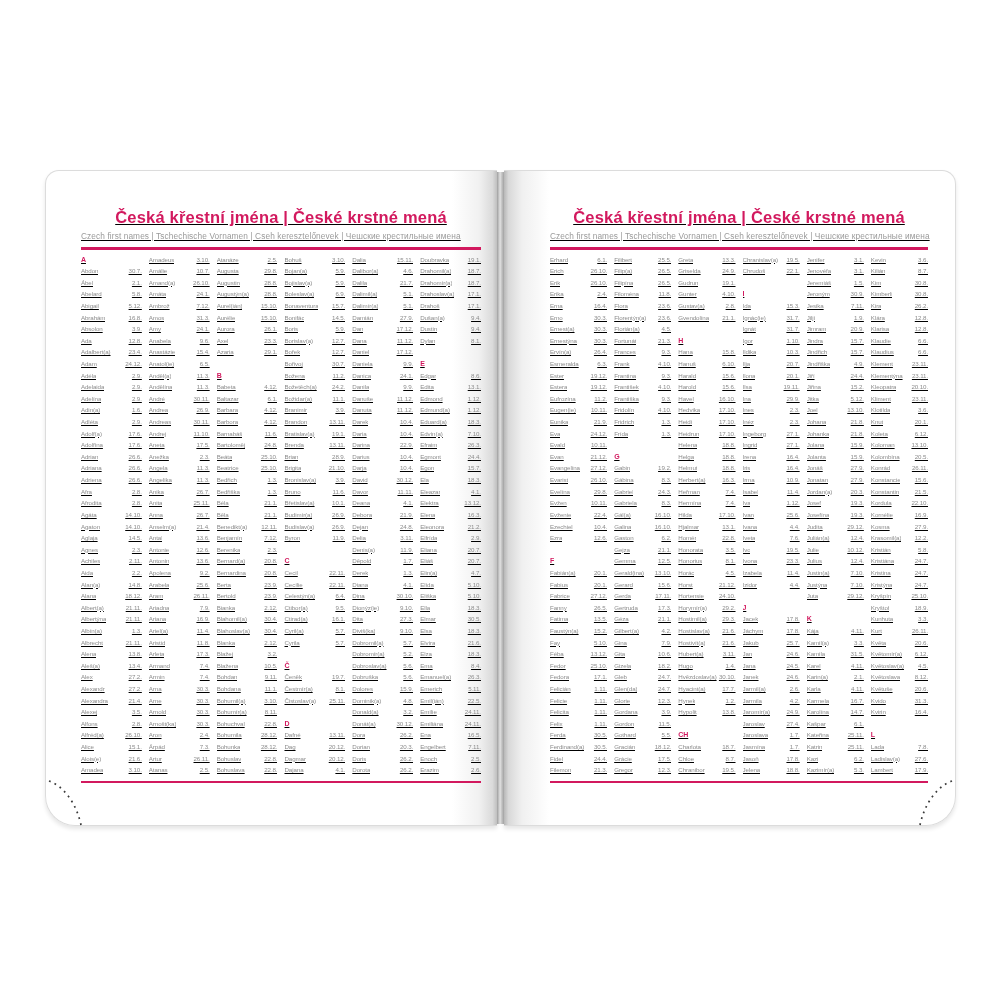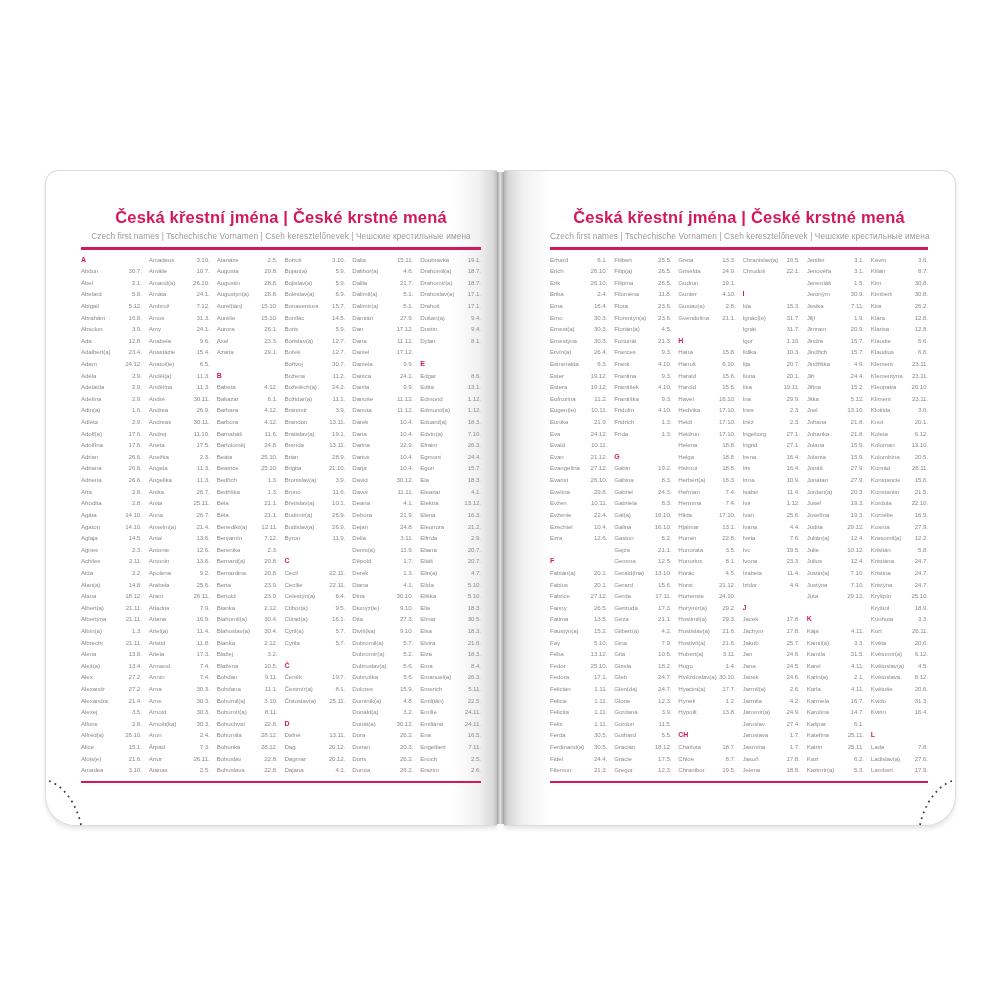--- a/index.html
+++ b/index.html
@@ -11,26 +11,26 @@
   .page-left{left:0;border:1px solid #dcdcdc;border-right:none;
     border-radius:14px 0 0 30px;
     background:linear-gradient(to right,#ffffff 0%,#ffffff 90%,#f1f1f1 96%,#dadada 99%,#bfbfbf 100%);
     box-shadow:0 3px 4px rgba(0,0,0,0.10);}
   .page-right{left:459px;border:1px solid #dcdcdc;border-left:none;
     border-radius:0 14px 30px 0;
     background:linear-gradient(to left,#ffffff 0%,#ffffff 90%,#f0f0f0 96%,#d8d8d8 99%,#b8b8b8 100%);
     box-shadow:0 3px 4px rgba(0,0,0,0.10);}
   .gutter{position:absolute;left:452px;top:2px;width:7px;height:652px;
     background:linear-gradient(to right,#9e9e9e 0%,#e2e2e2 45%,#cfcfcf 60%,#a9a9a9 100%);}
-  .content{position:absolute;top:0;}
+  .content{position:absolute;top:0;text-decoration:underline;}
   .page-left .content{left:35px;width:400px;}
   .page-right .content{left:46px;width:378px;}
   .ptitle{margin-top:37px;text-align:center;font-size:16.5px;font-weight:bold;
     color:var(--accent);letter-spacing:0.2px;white-space:nowrap;}
-  .psub{margin-top:4px;text-align:center;font-size:8.3px;color:#9a9a9a;
+  .psub{margin-top:4px;text-align:left;font-size:8.3px;color:#9a9a9a;
     letter-spacing:0.1px;white-space:nowrap;}
   .rule{margin-top:6px;height:2.5px;background:var(--accent);}
   .rule-bottom{margin-top:4px;height:2px;background:var(--accent);}
   .grid{margin-top:4px;height:523px;display:flex;overflow:hidden;}
   .col{flex:1 1 0;min-width:0;margin-right:7px;}
   .col:last-child{margin-right:0;}
   .cell{height:11.62px;line-height:11.62px;display:flex;
     justify-content:space-between;font-size:6.2px;color:var(--ink);
     letter-spacing:-0.1px;white-space:nowrap;overflow:hidden;}
   .cell .nm{overflow:hidden;}

